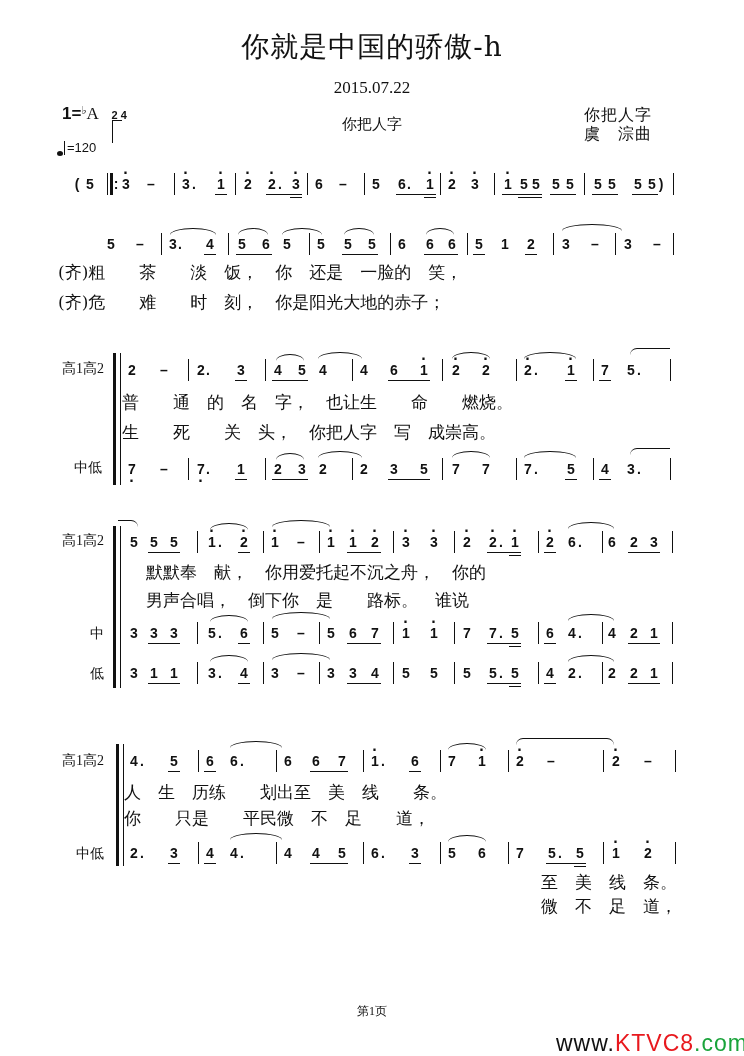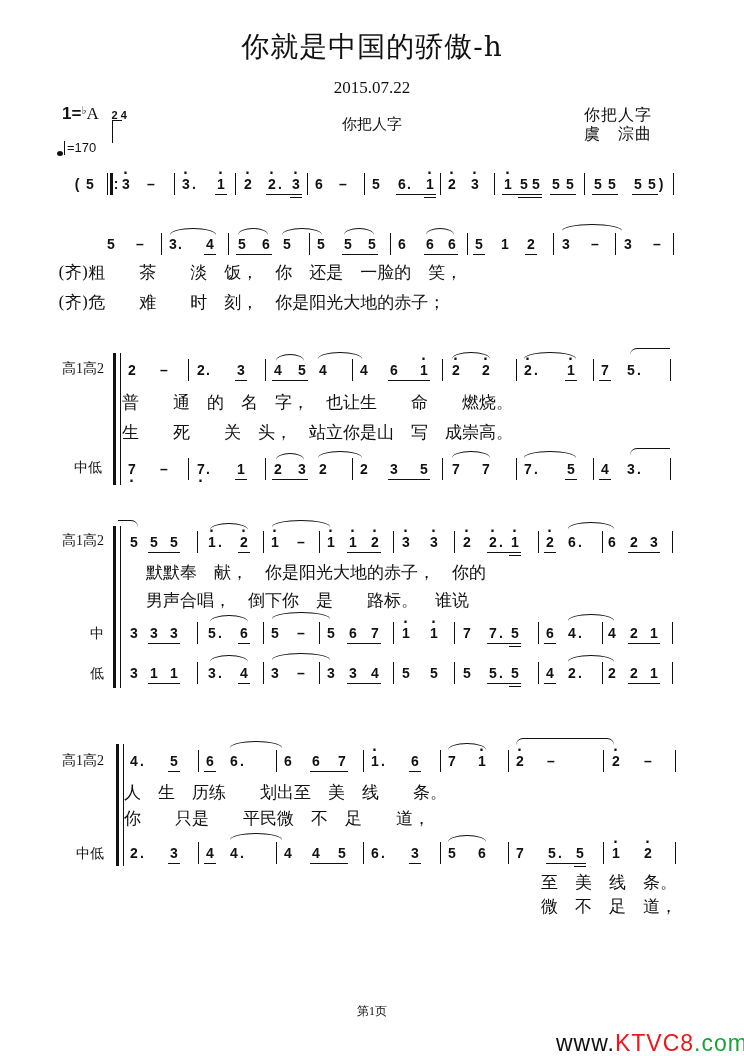--- a/index.html
+++ b/index.html
@@ -42,21 +42,21 @@
 
 <div class="abs key">
   <span>1=</span><span class="flat">♭</span><span class="A">A</span>
   <span class="frac">
     <span>2</span>
     <span class="bar"></span>
     <span>4</span>
   </span>
 </div>
 <div class="abs tempo">
-  <span class="note"></span><span>=170</span>
+  <span class="note"></span><span>=120</span>
 </div>
 
 <div>
   <span class="n" style="left:72px;top:176px;width:10px">(</span>
   <span class="n" style="left:84px;top:176px">5</span>
   <span class="bar" style="left:107px;top:173px;border-left-width:1px"></span>
   <span class="bar" style="left:110px;top:173px;border-left-width:3px"></span>
   <span class="n" style="left:113px;top:176px;width:6px">:</span>
   <span class="n hi" style="left:120px;top:176px">3</span>
   <span class="n" style="left:145px;top:176px">–</span>
@@ -188,21 +188,21 @@
   <span class="slur" style="left:524px;top:352px;width:52px"></span>
   <span class="bar" style="left:593px;top:359px"></span>
   <span class="n" style="left:599px;top:362px">7</span>
     <span class="ul" style="left:599px;top:380px;width:12px"></span>
   <span class="n" style="left:625px;top:362px">5</span>
     <span class="n" style="left:636px;top:362px;width:6px">.</span>
   <span class="slur" style="left:630px;top:348px;width:40px;border-radius:40px 0 0 0"></span>
   <span class="bar" style="left:670px;top:359px"></span>
 
   <div class="lyr" style="left:122px;top:392px">普　　通　的　名　字，　也让生　　命　　燃烧。</div>
-  <div class="lyr" style="left:122px;top:422px">生　　死　　关　头，　站立你是山　写　成崇高。</div>
+  <div class="lyr" style="left:122px;top:422px">生　　死　　关　头，　你把人字　写　成崇高。</div>
 
   <span class="n lo" style="left:126px;top:461px">7</span>
   <span class="n" style="left:158px;top:461px">–</span>
   <span class="bar" style="left:188px;top:458px"></span>
   <span class="n lo" style="left:195px;top:461px">7</span>
     <span class="n" style="left:205px;top:461px;width:6px">.</span>
   <span class="n" style="left:235px;top:461px">1</span>
     <span class="ul" style="left:235px;top:479px;width:12px"></span>
   <span class="bar" style="left:265px;top:458px"></span>
   <span class="n" style="left:272px;top:461px">2</span>
@@ -277,21 +277,21 @@
     <span class="n" style="left:577px;top:534px;width:6px">.</span>
   <span class="slur" style="left:568px;top:522px;width:46px"></span>
   <span class="bar" style="left:602px;top:531px"></span>
   <span class="n" style="left:606px;top:534px">6</span>
   <span class="n" style="left:628px;top:534px">2</span>
     <span class="n" style="left:648px;top:534px">3</span>
   <span class="ul" style="left:628px;top:552px;width:32px"></span>
   <span class="bar" style="left:672px;top:531px"></span>
   <span class="slur" style="left:118px;top:520px;width:20px;border-radius:20px 0 0 0;transform:scaleX(-1)"></span>
 
-  <div class="lyr" style="left:146px;top:562px">默默奉　献，　你是阳光大地的赤子，　你的</div>
+  <div class="lyr" style="left:146px;top:562px">默默奉　献，　你用爱托起不沉之舟，　你的</div>
   <div class="lyr" style="left:146px;top:590px">男声合唱，　倒下你　是　　路标。　谁说</div>
 
   <span class="n" style="left:128px;top:625px">3</span>
   <span class="n" style="left:148px;top:625px">3</span>
     <span class="n" style="left:168px;top:625px">3</span>
   <span class="ul" style="left:148px;top:643px;width:32px"></span>
   <span class="bar" style="left:197px;top:622px"></span>
   <span class="n" style="left:206px;top:625px">5</span>
     <span class="n" style="left:217px;top:625px;width:6px">.</span>
   <span class="n" style="left:238px;top:625px">6</span>

